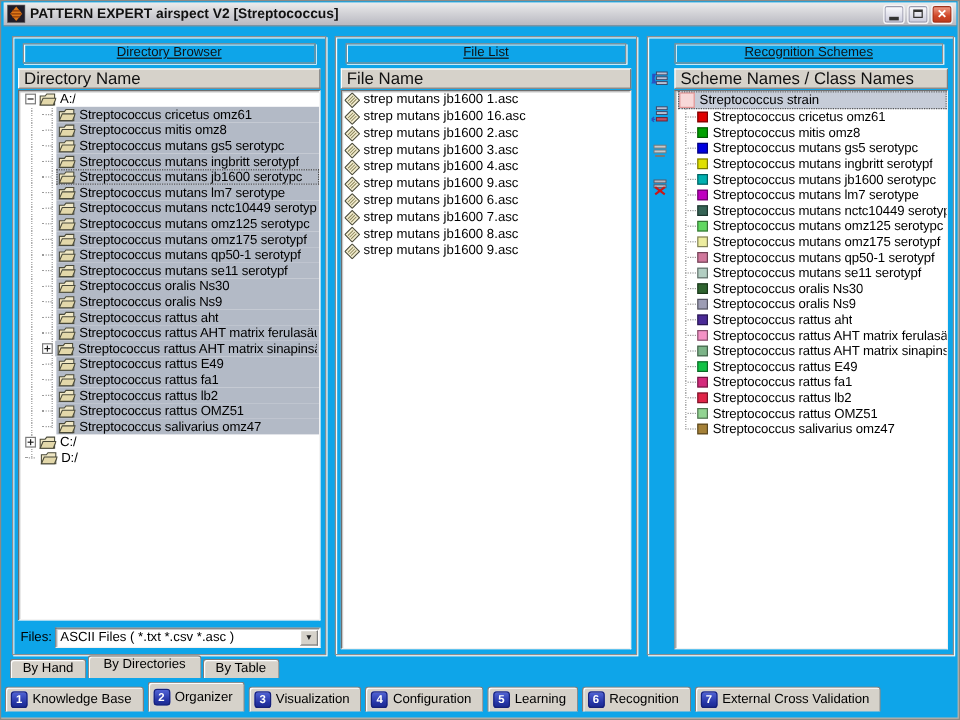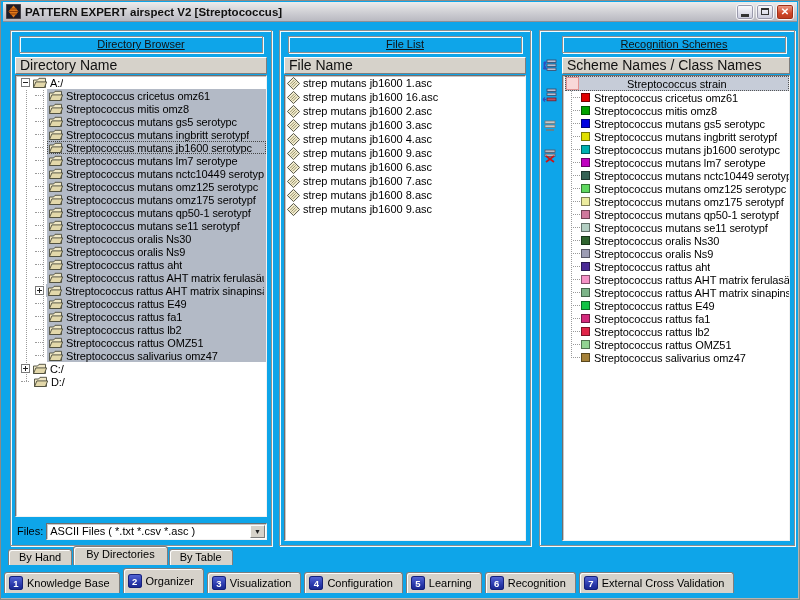--- a/index.html
+++ b/index.html
@@ -64,21 +64,21 @@
 
   
   .frow { height:14px; display:flex; align-items:center; font-size:11px; padding-left:2px; white-space:nowrap; }
   .frow .ticon { margin-right:3px; }
 
   
   .p3 .phead, .p3 .colhead, .p3 .listarea { margin-left:18px; }
   .schemetools { position:absolute; left:1px; top:26px; width:18px; display:flex; flex-direction:column; gap:14px; align-items:center; }
   .tool { width:16px; height:16px; display:inline-flex; cursor:default; }
   .srow-root { height:15px; display:flex; align-items:center; font-size:11px; white-space:nowrap; padding-left:2px; }
-  .srow-root .hl { height:15px;gap:44px; }
+  .srow-root .hl { height:15px; }
   .srow-root.sel .hl { background:#c6ccd8; outline:1px dotted #555; outline-offset:-1px; }
   .rootsq { width:13px; height:13px; flex:none; margin-right:4px; border:1px solid #e09494; background:#f8d8d8; }
   .srow { height:13px; display:flex; align-items:center; font-size:11px; letter-spacing:-0.1px; white-space:nowrap; position:relative; padding-left:10px; }
   .srow .stub { width:7px; height:0; border-top:1px dotted #9a9a9a; margin-right:1px; flex:none; }
   .csq { width:9px; height:9px; flex:none; margin-right:4px; border:1px solid rgba(0,0,0,.45); }
 
   
   .subtabs { position:absolute; left:8px; top:546px; height:19px; display:flex; align-items:flex-end; }
   .stab { height:16px; padding:0 10px; font-size:11px; line-height:15px; color:#000;
           border:1px solid #7d7d7d; border-bottom:none; border-radius:3px 3px 0 0;

